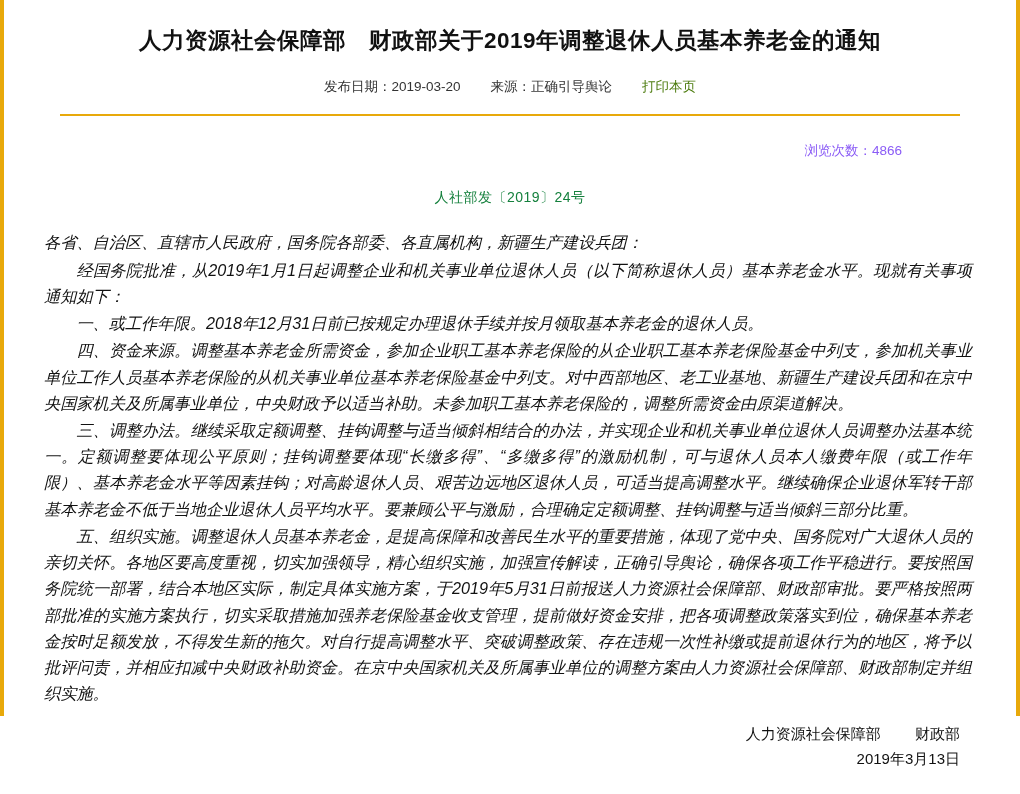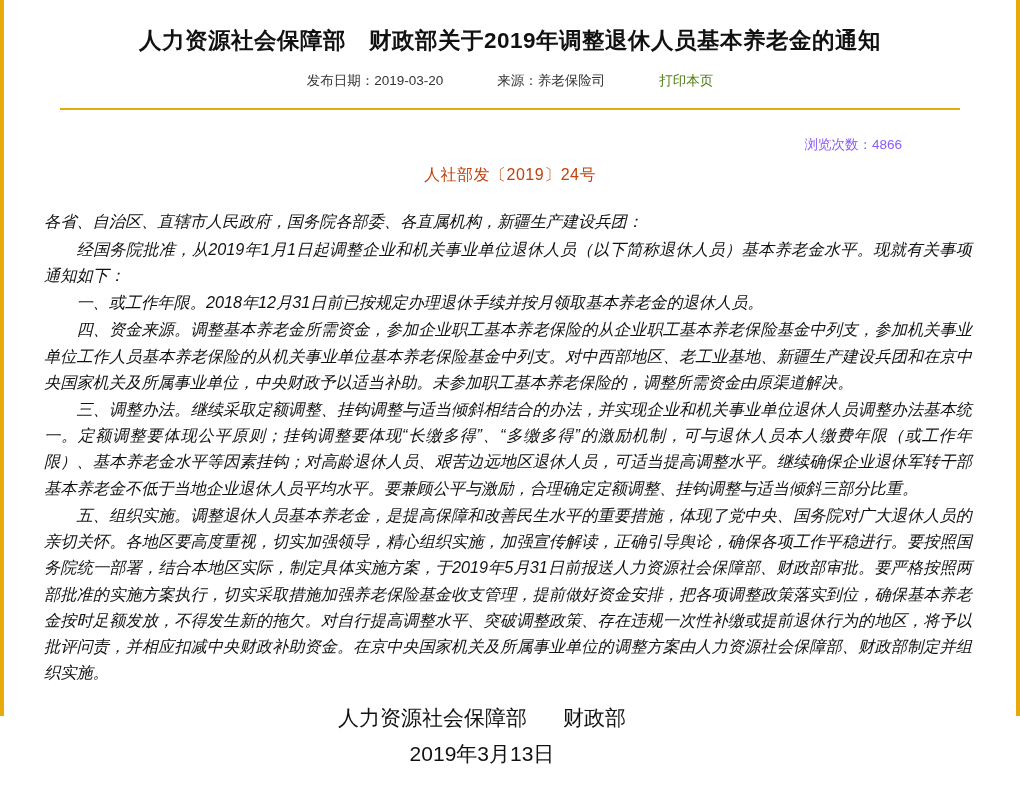--- a/index.html
+++ b/index.html
@@ -31,22 +31,22 @@
     font-size: 22.5px;
     font-weight: bold;
     letter-spacing: 0.5px;
     color: #111111;
     line-height: 1.35;
   }
   .meta-row {
     display: flex;
     justify-content: center;
     align-items: center;
-    gap: 54px;
-    margin-top: 16px;
+    gap: 30px;
+    margin-top: 22px;
     font-size: 13.5px;
     color: #333333;
   }
   .meta-row .meta-item {
     white-space: nowrap;
   }
   .meta-row .print-link {
     cursor: pointer;
     color: #4d7c0f;
   }
@@ -56,24 +56,24 @@
     background: #e8a90a;
   }
   .views-row {
     margin-top: 26px;
     padding-right: 58px;
     text-align: right;
     font-size: 13.5px;
     color: #8b5cf6;
   }
   .doc-number {
-    margin-top: 11px;
+    margin-top: 29px;
     text-align: center;
-    font-size: 16px;
-    color: #c2410c;
+    font-size: 14px;
+    color: #15803d;
     letter-spacing: 0.5px;
   }
   .body-wrap {
     padding: 0 44px 0 40px;
     margin-top: 22px;
   }
   .body-wrap p {
     margin: 0 0 1px 0;
     font-size: 16.2px;
     line-height: 1.62;
@@ -81,41 +81,41 @@
     text-align: justify;
     text-justify: inter-ideograph;
     font-style: italic;
   }
   .body-wrap p.indent {
     text-indent: 2em;
   }
   .signature {
     margin-top: 14px;
     padding-right: 56px;
-    text-align: center;
-    font-size: 21px;
+    text-align: right;
+    font-size: 15px;
     line-height: 1.72;
     color: #111111;
   }
   .signature .org span + span {
     margin-left: 30px;
   }
 </style>
 </head>
 <body>
 
 <div class="page">
 
   <div class="doc-header">
 
     <div class="doc-title">人力资源社会保障部　财政部关于2019年调整退休人员基本养老金的通知</div>
 
     <div class="meta-row">
       <span class="meta-item">发布日期：2019-03-20</span>
-      <span class="meta-item">来源：养老保险司</span>
+      <span class="meta-item">来源：正确引导舆论</span>
       <span class="meta-item print-link">打印本页</span>
     </div>
 
     <div class="header-rule"></div>
 
     <div class="views-row">浏览次数：4866</div>
 
     <div class="doc-number">人社部发〔2019〕24号</div>
   </div>
 

